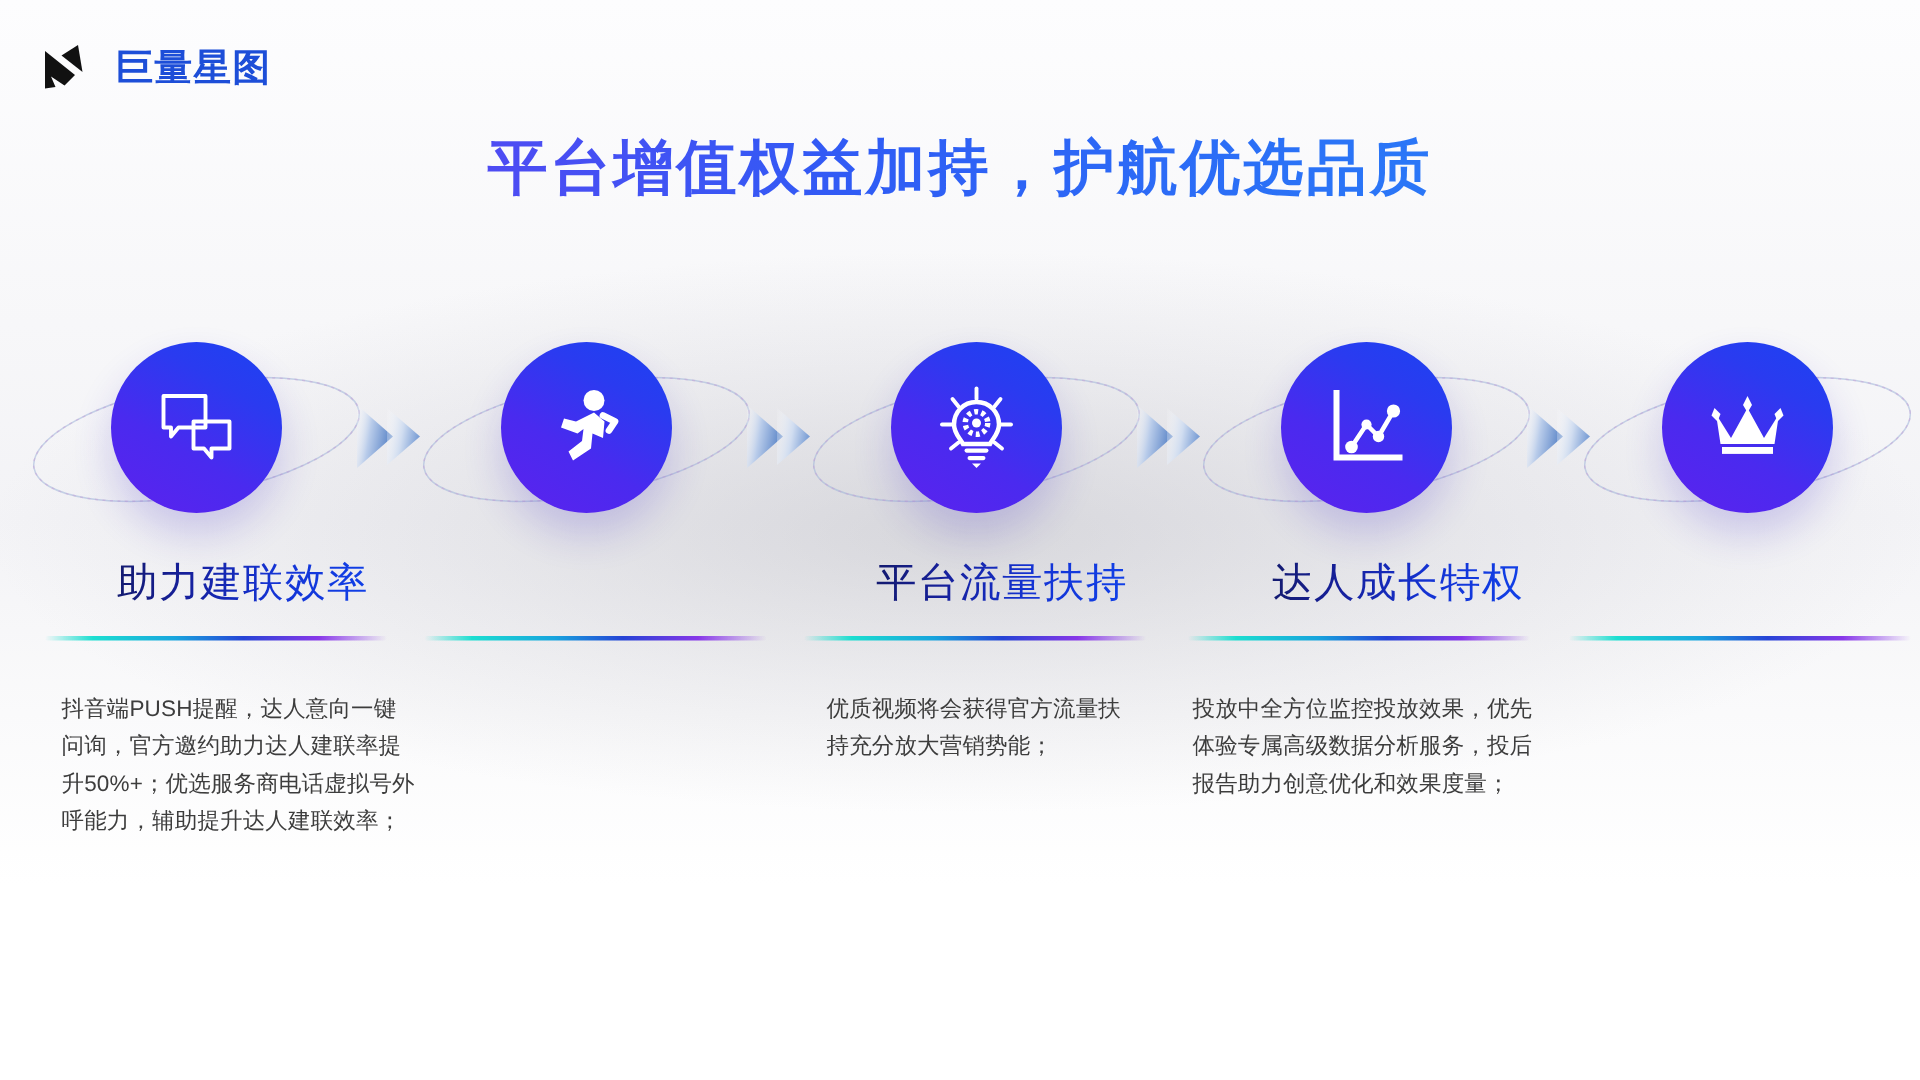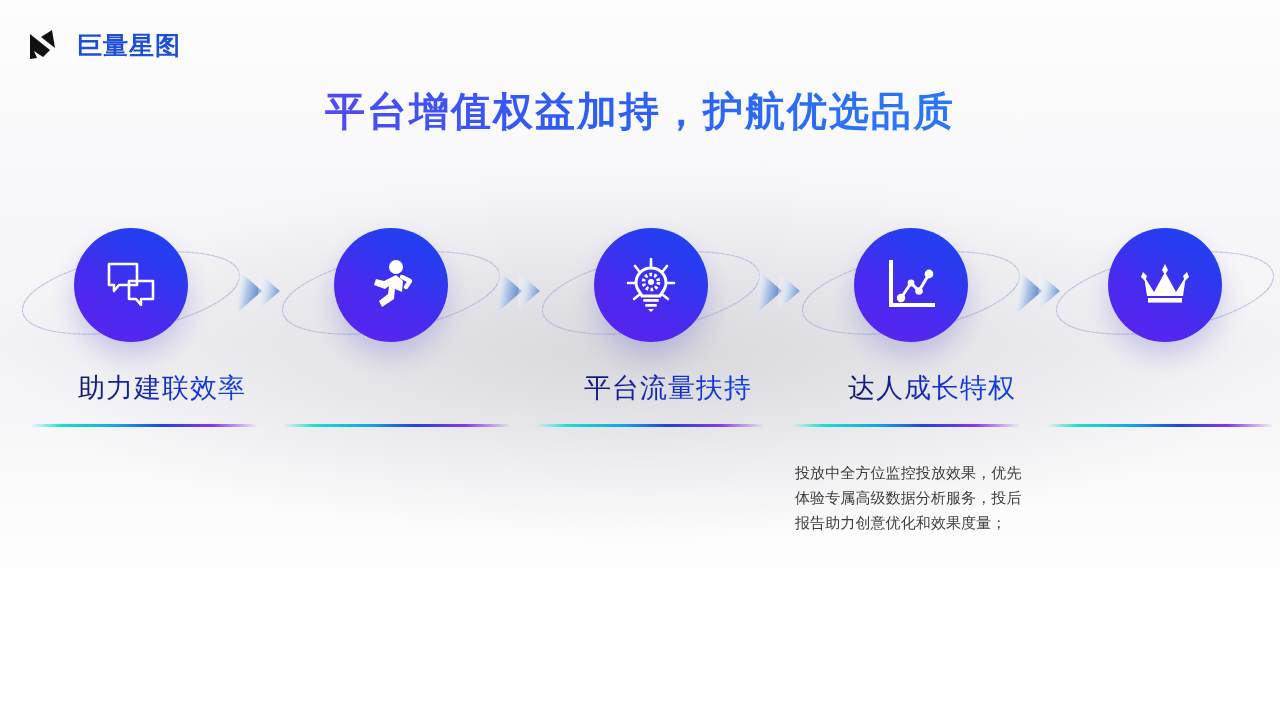--- a/index.html
+++ b/index.html
@@ -311,14 +311,16 @@
 
 <div class="rules">
   <div class="rule" style="left:30px;  width:228px"></div>
   <div class="rule" style="left:283px; width:228px"></div>
   <div class="rule" style="left:536px; width:228px"></div>
   <div class="rule" style="left:792px; width:228px"></div>
   <div class="rule" style="left:1046px;width:228px"></div>
 </div>
 
 <div class="bodies">
+  <div class="step-body" style="left:41px;  width:238px">抖音端PUSH提醒，达人意向一键问询，官方邀约助力达人建联率提升50%+；优选服务商电话虚拟号外呼能力，辅助提升达人建联效率；</div>
+  <div class="step-body" style="left:551px; width:200px">优质视频将会获得官方流量扶持充分放大营销势能；</div>
   <div class="step-body" style="left:795px; width:235px">投放中全方位监控投放效果，优先体验专属高级数据分析服务，投后报告助力创意优化和效果度量；</div>
 </div>
 
 </body></html>

